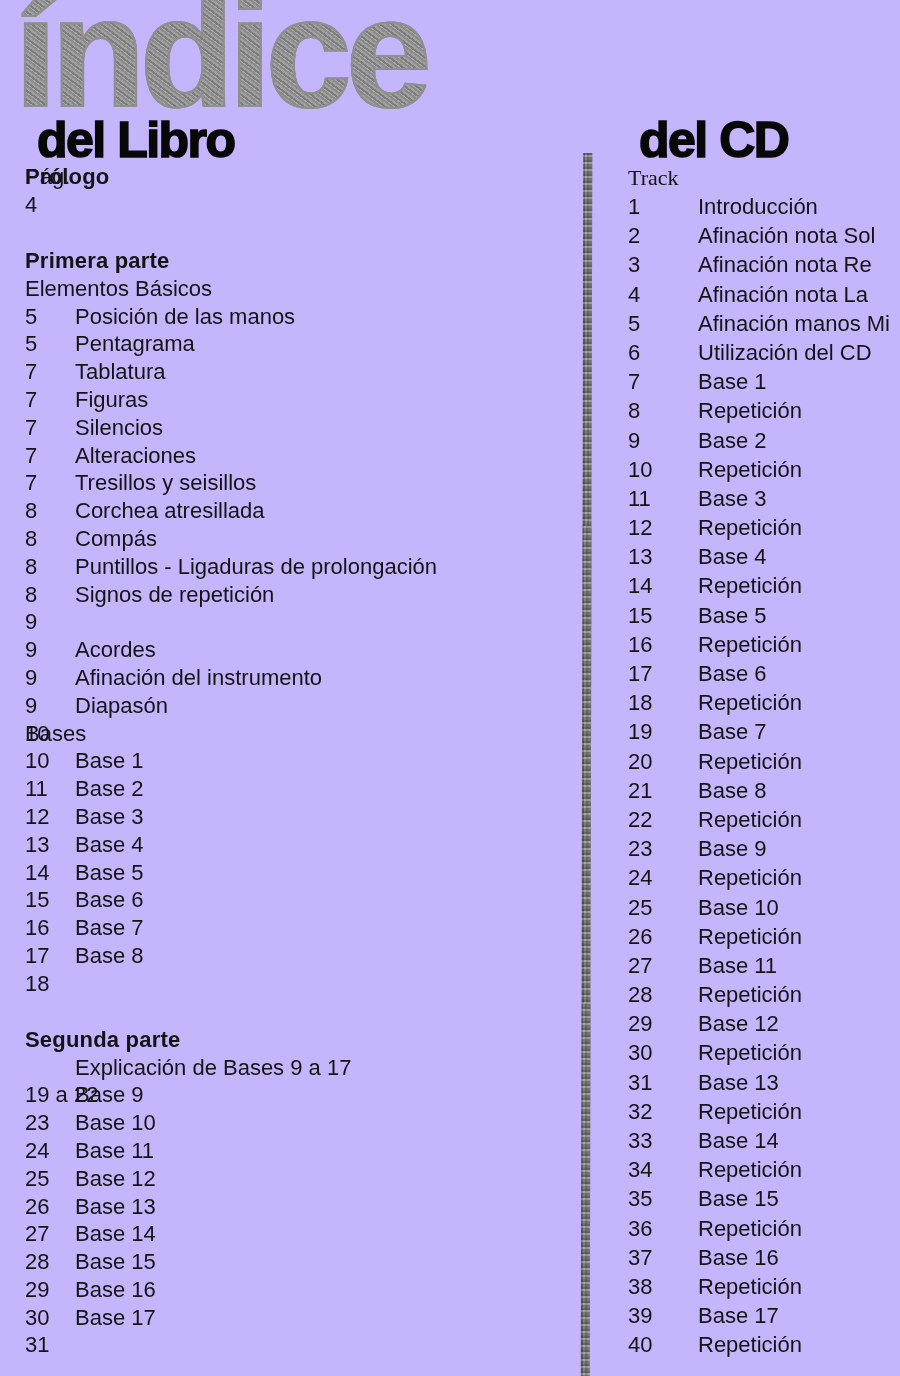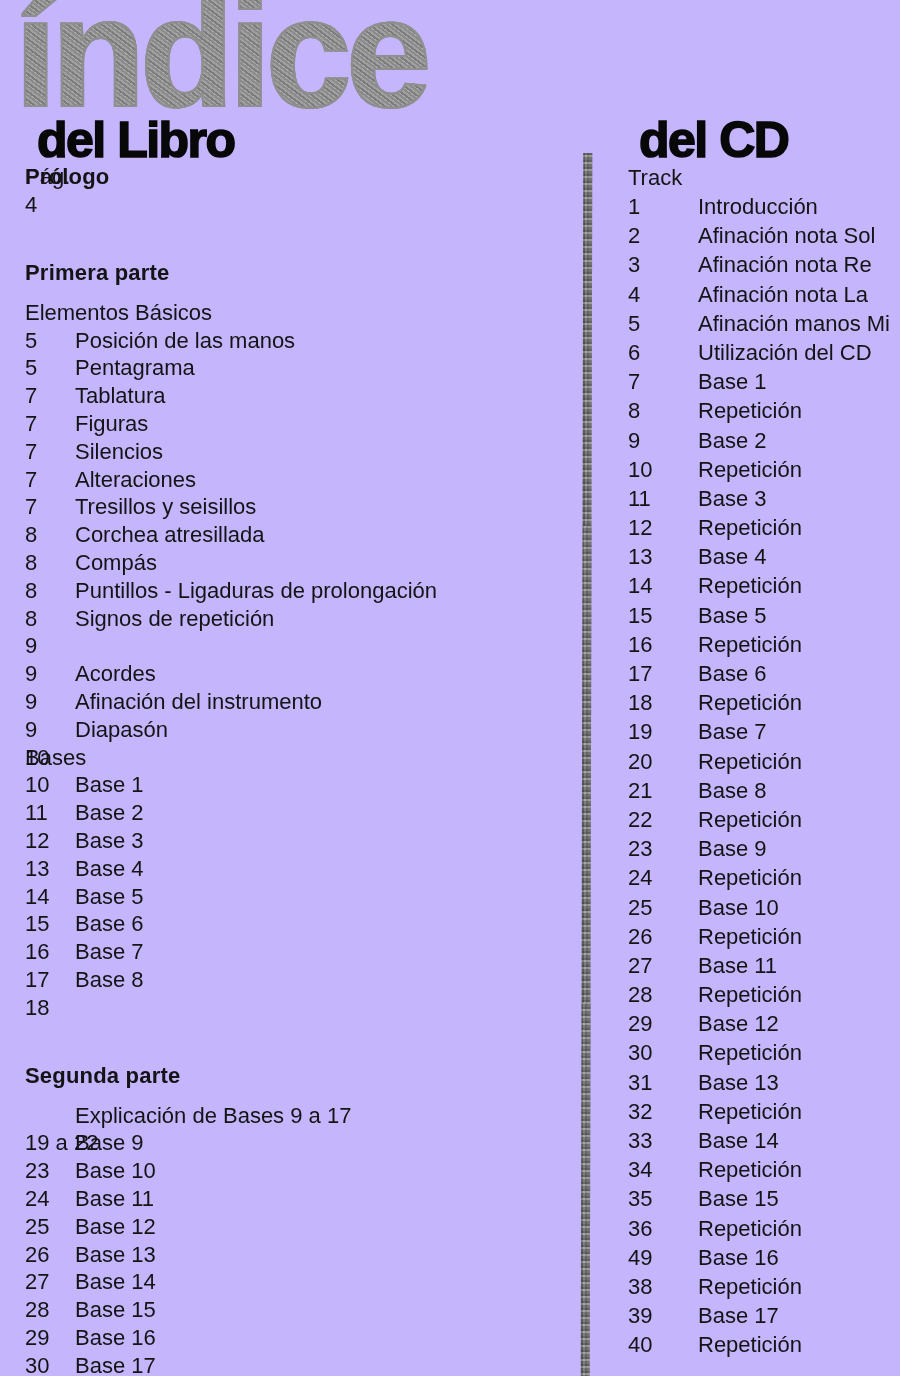--- a/index.html
+++ b/index.html
@@ -78,37 +78,38 @@
     line-height: 28px;
   }
   .toc-row {
     display: flex;
     justify-content: flex-end;
     align-items: baseline;
     height: 27.8px;
     line-height: 27.8px;
     flex-direction: column;
   }
-  .toc-row.gap { margin-top: 40px; }
+  .toc-row.gap { margin-top: 28px; }
   .toc-row.bold .toc-label { font-weight: bold; letter-spacing: 0.2px; }
   .toc-row.indent .toc-label { padding-left: 50px; }
   .toc-label { white-space: nowrap; }
   .toc-page { white-space: nowrap; text-align: right; }
 
   
   .cd-col {
     position: absolute;
     left: 628px;
     top: 163px;
     width: 262px;
     font-size: 22px;
   }
   .track-header {
     height: 29px;
     line-height: 29px;
+    font-family: Liberation Serif, serif;
   }
   .track-row {
     display: flex;
     align-items: baseline;
     height: 29.2px;
     line-height: 29.2px;
   }
   .track-num { width: 70px; flex: 0 0 70px; }
   .track-title { flex: 1; white-space: nowrap; }
 </style>
@@ -423,21 +424,21 @@
         </div>
         <div class="track-row">
           <span class="track-num">35</span>
           <span class="track-title">Base 15</span>
         </div>
         <div class="track-row">
           <span class="track-num">36</span>
           <span class="track-title">Repetición</span>
         </div>
         <div class="track-row">
-          <span class="track-num">49</span>
+          <span class="track-num">37</span>
           <span class="track-title">Base 16</span>
         </div>
         <div class="track-row">
           <span class="track-num">38</span>
           <span class="track-title">Repetición</span>
         </div>
         <div class="track-row">
           <span class="track-num">39</span>
           <span class="track-title">Base 17</span>
         </div>

